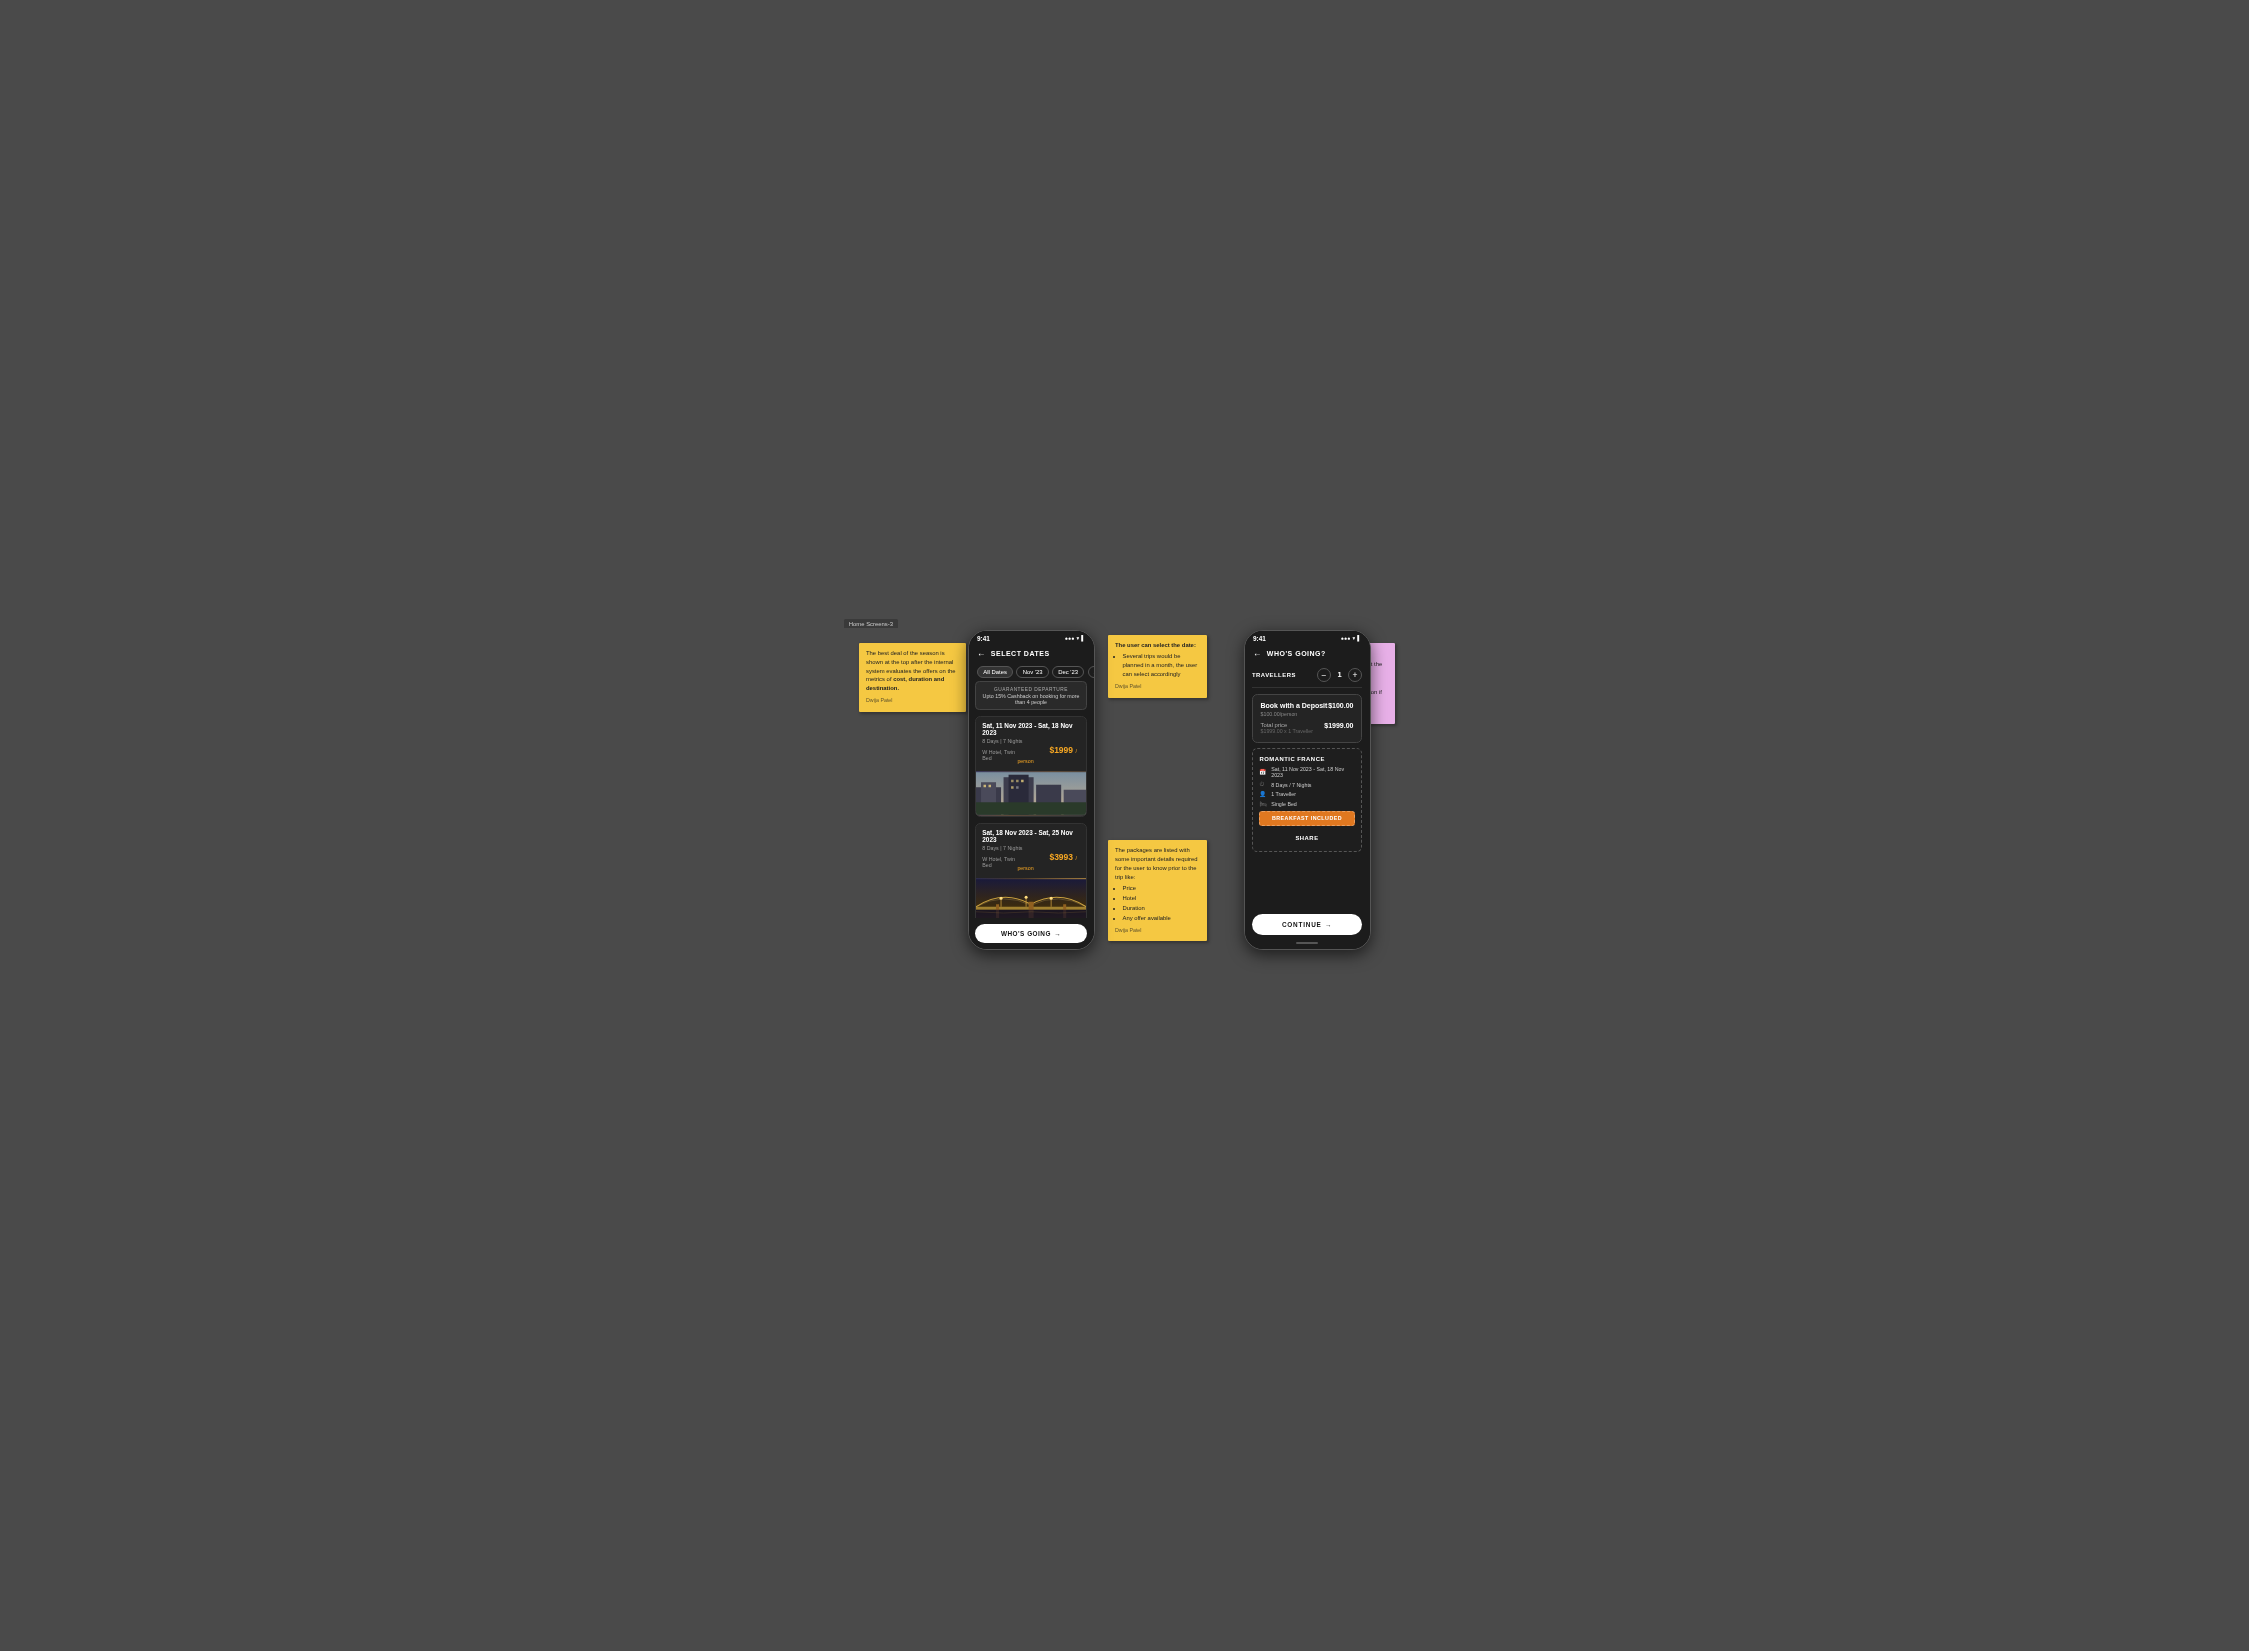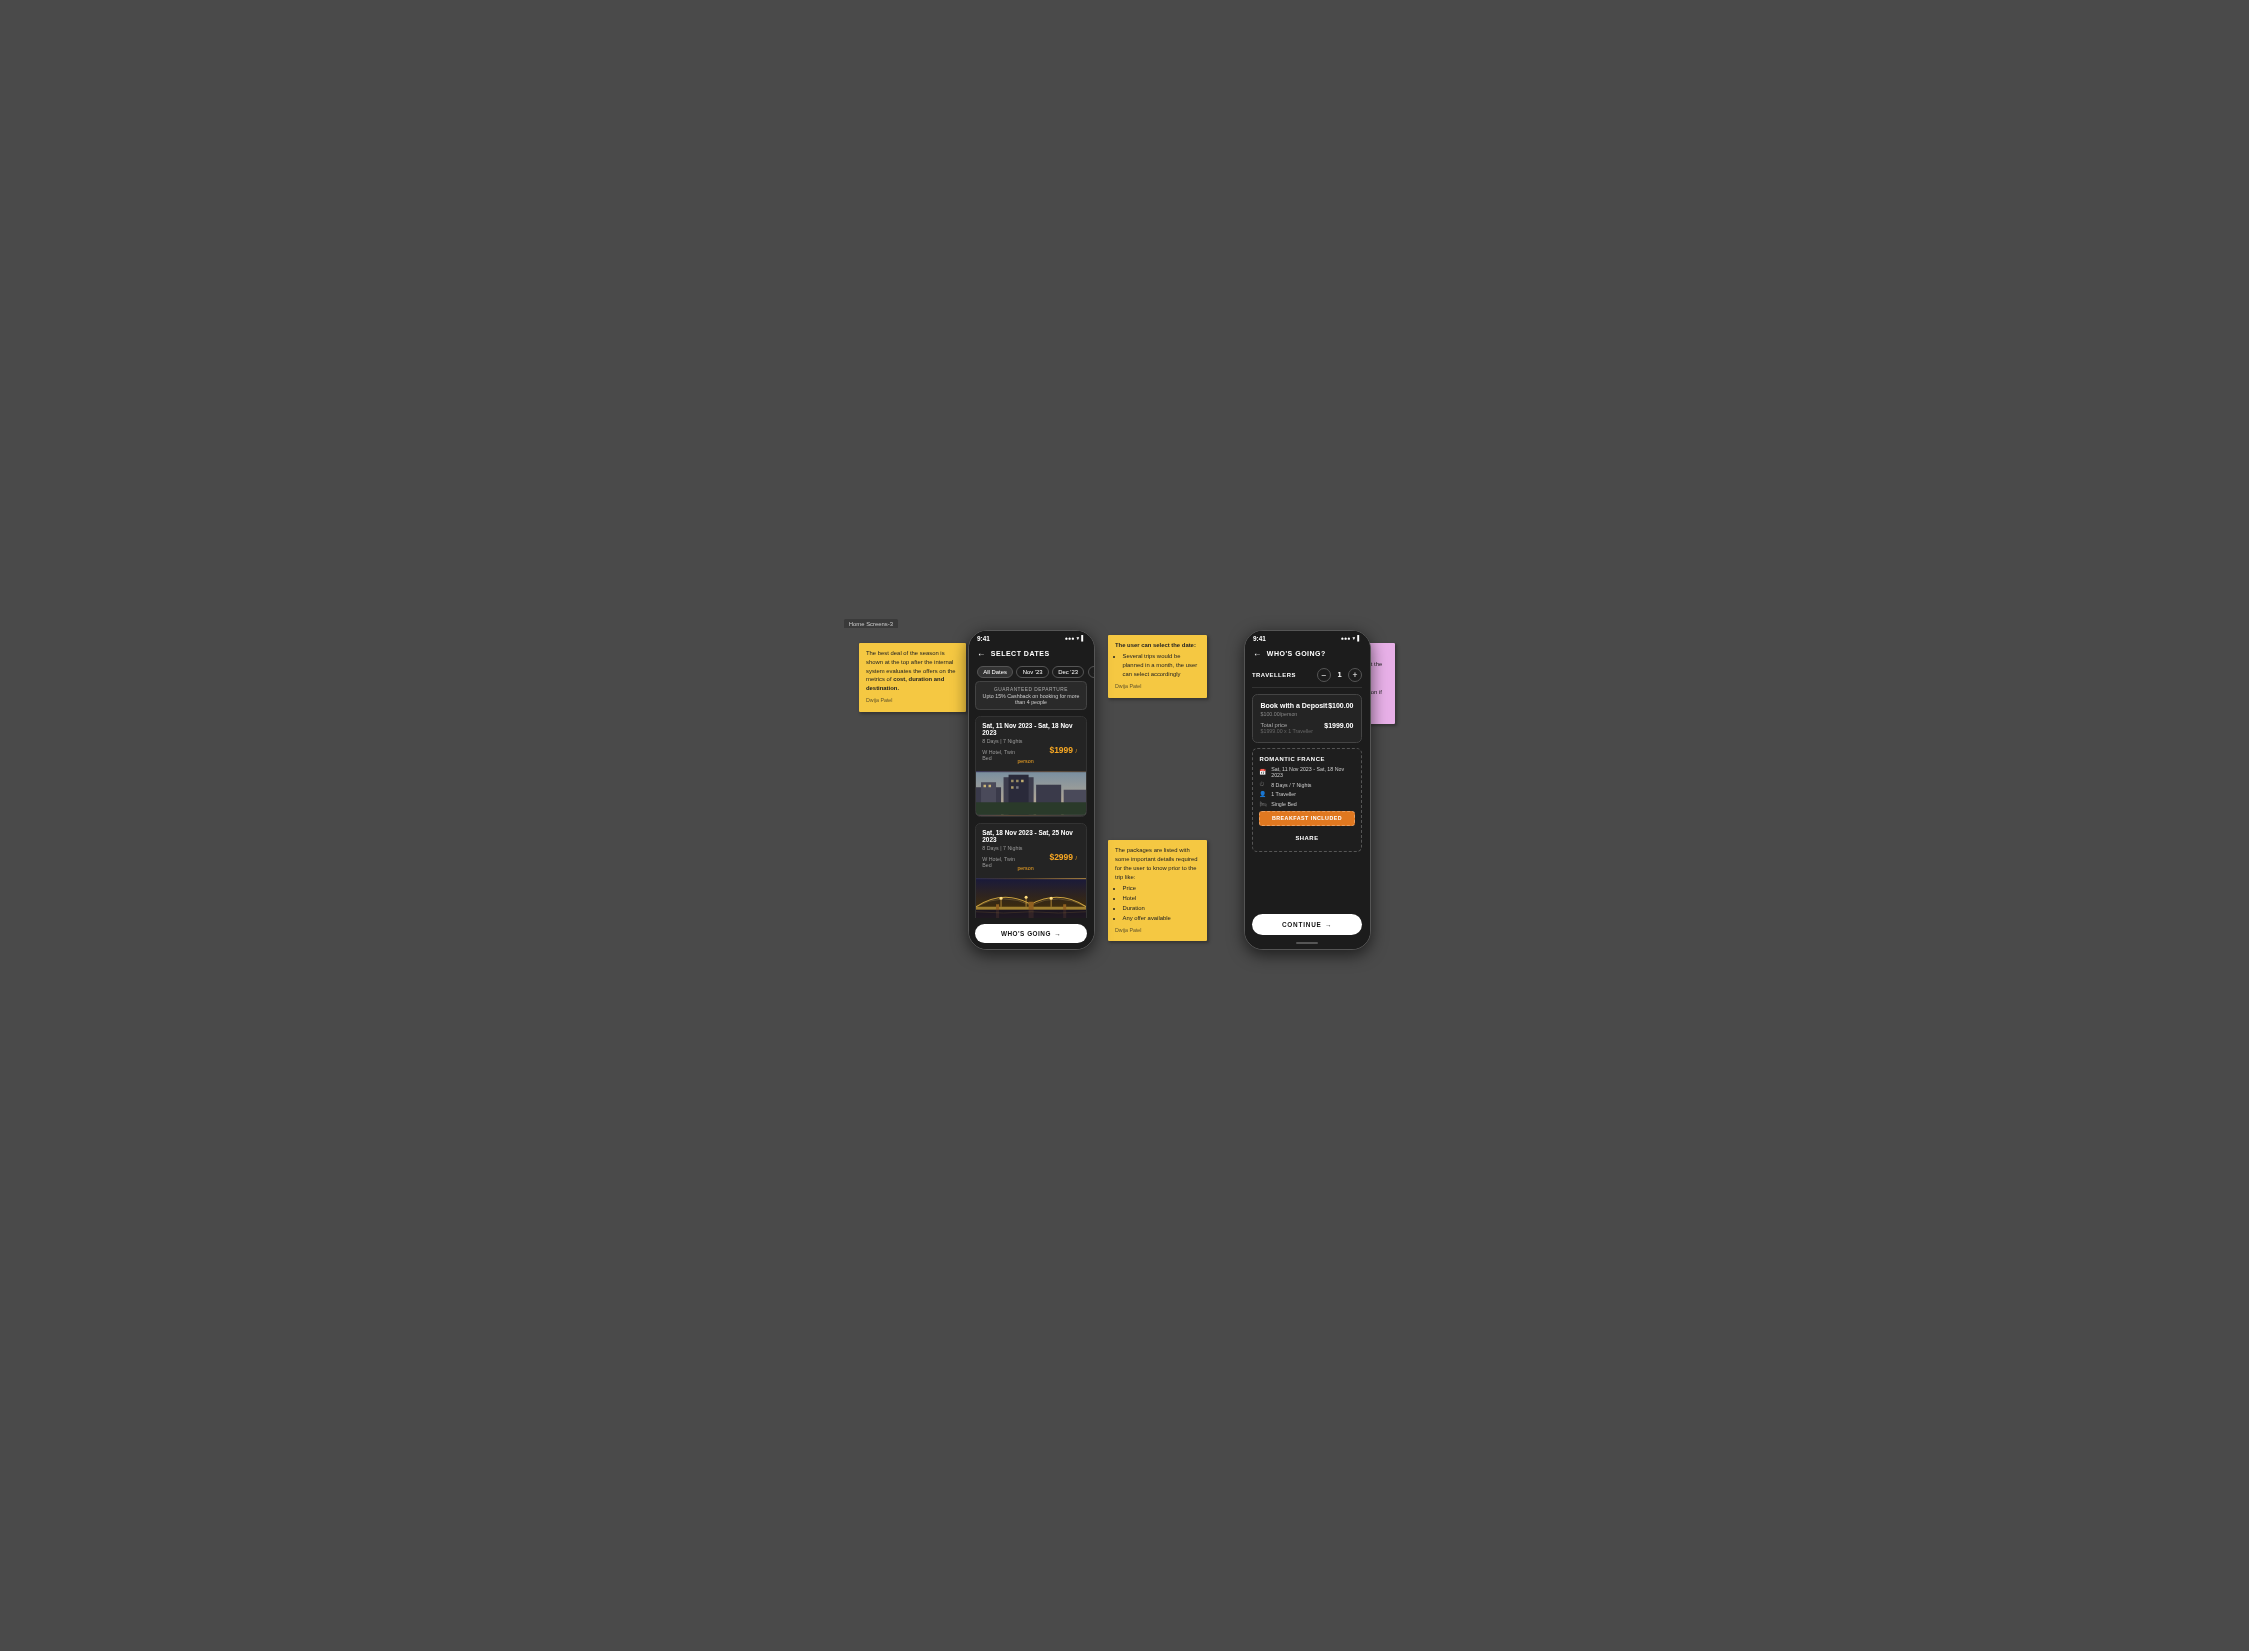--- a/index.html
+++ b/index.html
@@ -417,21 +417,21 @@
           </div>
         </div>
 
         <div class="trip-card">
           <div class="trip-info">
             <div class="trip-dates">Sat, 18 Nov 2023 - Sat, 25 Nov 2023</div>
             <div class="trip-meta">8 Days | 7 Nights</div>
             <div style="display:flex; justify-content:space-between; align-items:center;">
               <div class="trip-hotel">W Hotel, Twin Bed</div>
               <div>
-                <span class="trip-price">$2999</span>
+                <span class="trip-price">$3993</span>
                 <span class="trip-price-per">/ person</span>
               </div>
             </div>
           </div>
 
           <div class="trip-img-placeholder2">
             <svg width="100%" height="45" viewBox="0 0 220 85" xmlns="http://www.w3.org/2000/svg">
               <defs>
                 <linearGradient id="sky2" x1="0" y1="0" x2="0" y2="1">
                   <stop offset="0%" stop-color="#1a1a3a"></stop>

